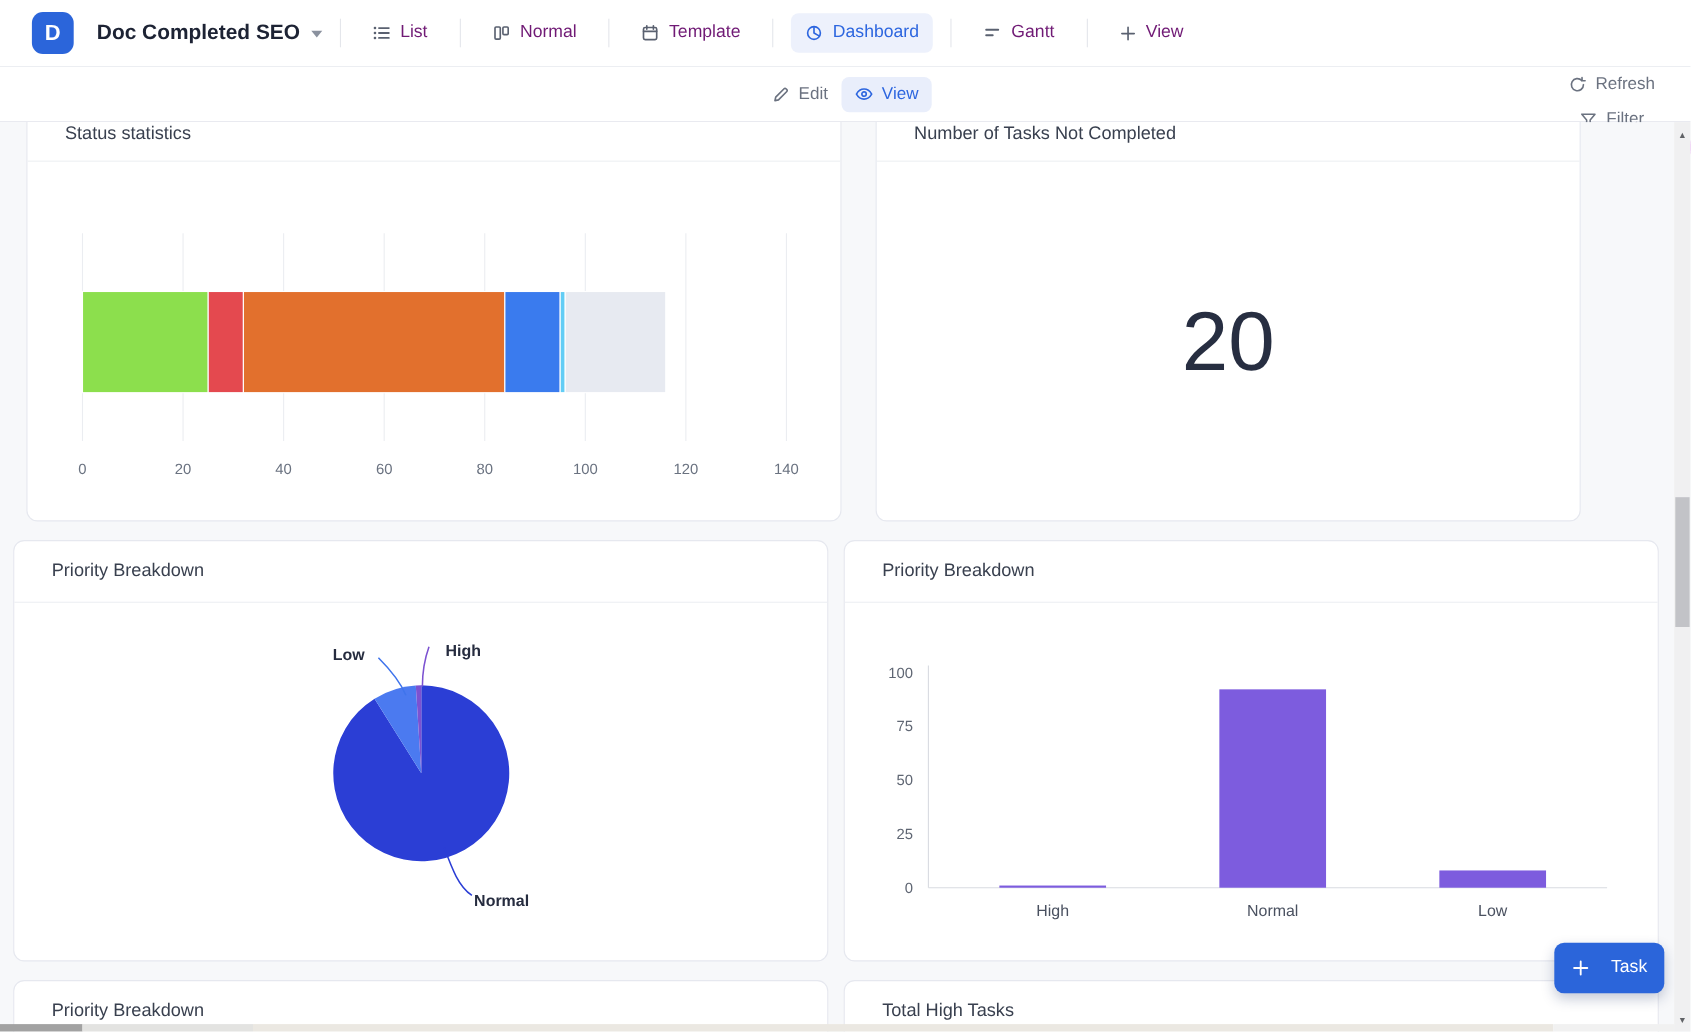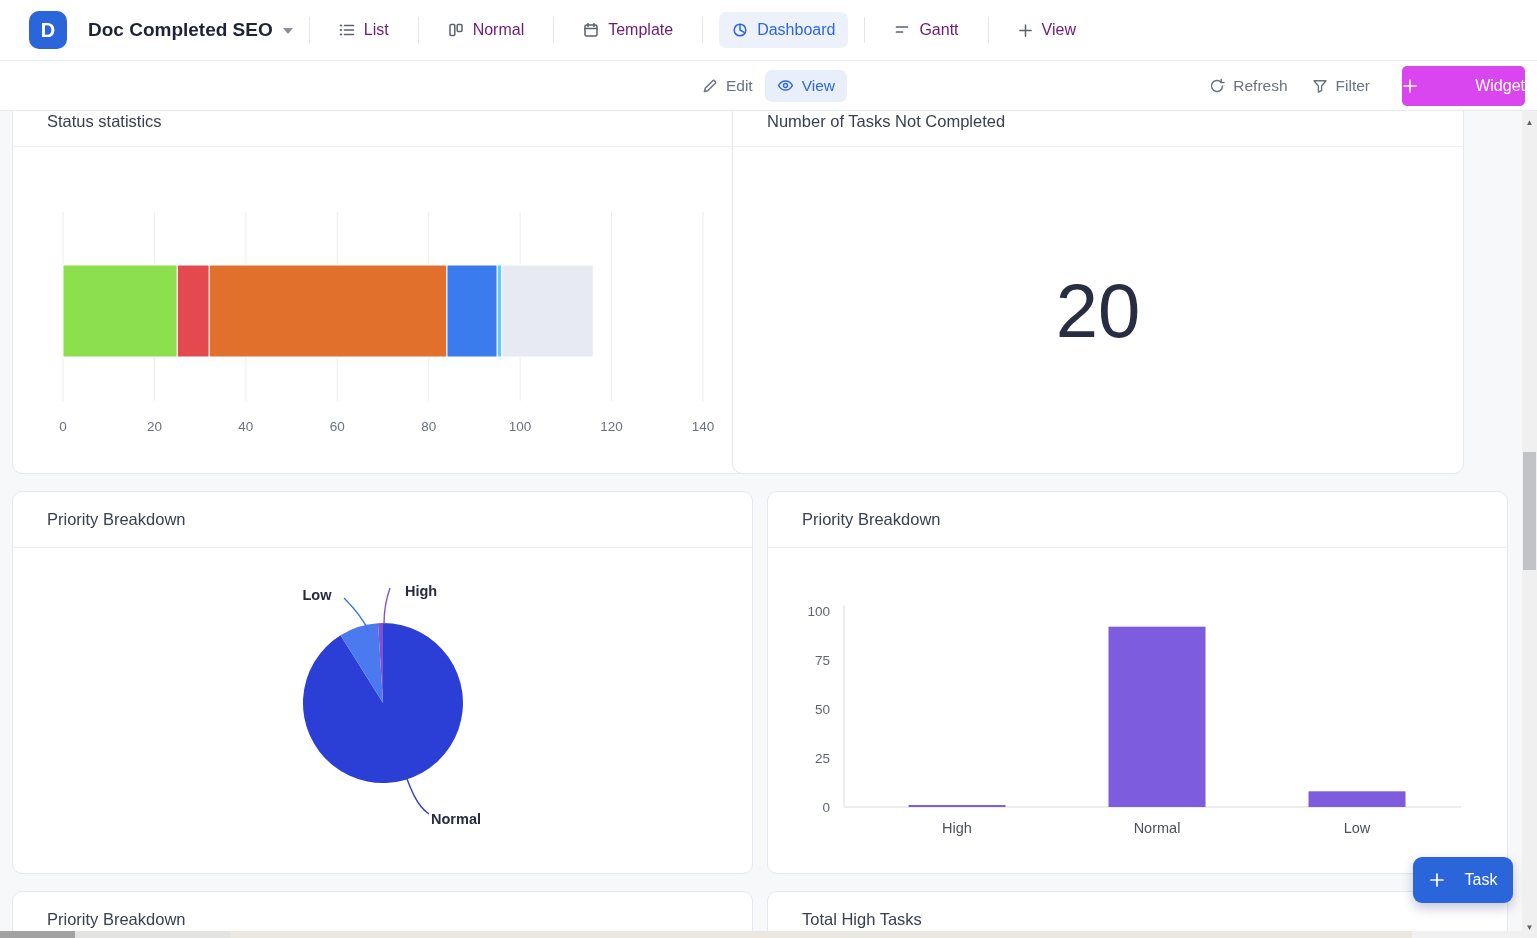--- a/index.html
+++ b/index.html
@@ -25,34 +25,34 @@
 
   
   .toolbar { height:50px; background:#fff; border-bottom:1px solid #e9eaf0;
              position:relative; display:flex; align-items:center; justify-content:center; }
   .tb-btn { display:flex; align-items:center; gap:8px; font-size:15.5px; color:#6b7280;
             padding:7px 12px; border-radius:7px; background:none; border:none; cursor:pointer;
             font-family:inherit;text-align:right; }
   .tb-btn svg { stroke:#6b7280; }
   .tb-btn.pill { background:#e9eefb; color:#2d66df; }
   .tb-btn.pill svg { stroke:#2d66df; }
-  .tb-right { position:absolute; right:12px; top:0; height:100%; display:flex; align-items:center; }
+  .tb-right { position:absolute; right:0; top:0; height:100%; display:flex; align-items:center;flex-direction:column; }
   .widget-btn { height:40px; width:123px; margin-left:20px; background:#d946ef; color:#fff;
                 border:none; border-radius:5px; font-size:16px; display:flex; align-items:center;
                 justify-content:space-between; gap:9px; cursor:pointer; font-family:inherit; }
   .widget-btn svg { stroke:#fff; }
 
   
   .content { position:relative; height:827px; background:#f7f8fa; overflow:hidden; }
   .card { position:absolute; background:#fff; border:1px solid #e6e8ef; border-radius:10px; }
   .card-header { display:flex; align-items:center; padding:0 34px;
                  border-bottom:1px solid #edeff3; font-size:16.5px; color:#39404f; }
   .hd50 { height:50px; } .hd56 { height:56px; }
-  #card-status  { left:12px;  top:-15px; width:741px; height:378px; }
-  #card-number  { left:732px; top:-15px; width:732px; height:378px; }
+  #card-status  { left:24px;  top:-15px; width:741px; height:378px; }
+  #card-number  { left:796px; top:-15px; width:641px; height:378px; }
   #card-pie     { left:12px;  top:380px; width:741px; height:383px; }
   #card-bar     { left:767px; top:380px; width:741px; height:383px; }
   #card-pie2    { left:12px;  top:780px; width:741px; height:158px; }
   #card-total   { left:767px; top:780px; width:741px; height:158px; }
   .chart-wrap { position:absolute; left:0; right:0; bottom:0; }
   .big-number { position:absolute; left:0; right:0; top:50px; bottom:0;
                 display:flex; align-items:center; justify-content:center;
                 font-size:76px; color:#272e41; }
 
   

